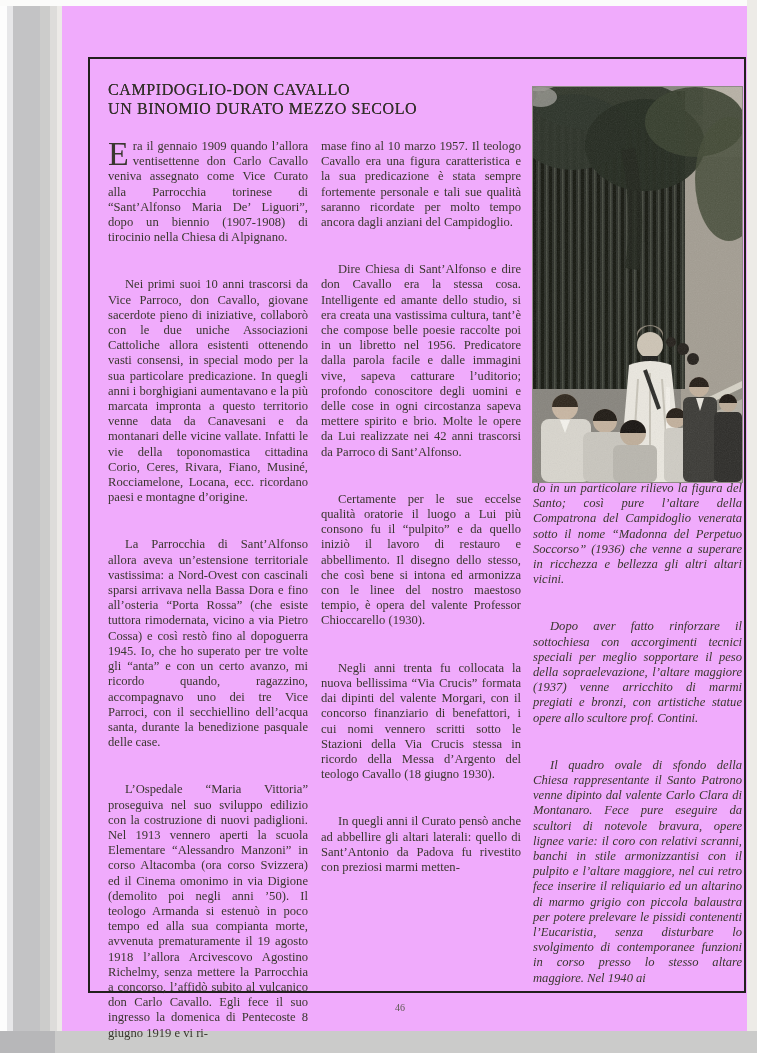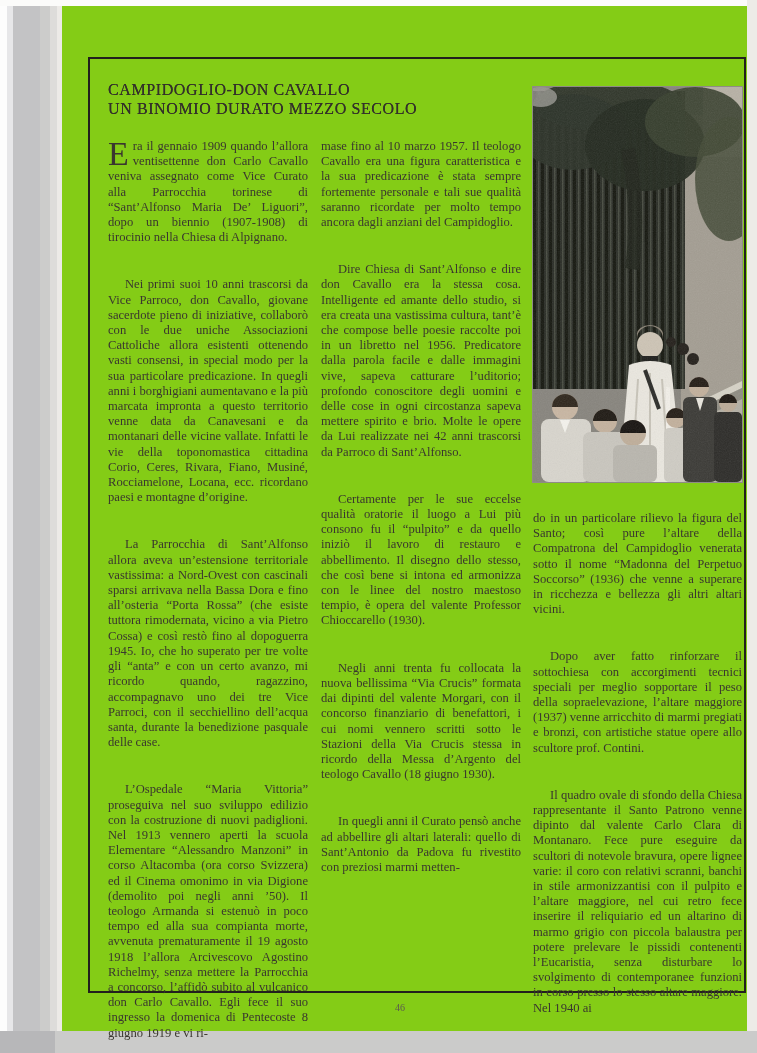--- a/index.html
+++ b/index.html
@@ -1,37 +1,37 @@
 <!DOCTYPE html>
 <html><head>
 <meta charset="utf-8">
 <style>
   html,body{margin:0;padding:0;background:#9a9a9a;}
-  .stage{position:relative;width:757px;height:1053px;background:#84cc16;overflow:hidden;
+  .stage{position:relative;width:757px;height:1053px;background:#f0abfc;overflow:hidden;
          font-family:"Liberation Serif",serif;}
   
   .edge-left{position:absolute;left:0;top:0;width:62px;height:1053px;
     background:linear-gradient(90deg,#fdfdfd 0 7px,#e7e7e9 7px 13px,#c3c3c5 13px 40px,
                #cccccb 40px 50px,#dddcda 50px 57px,#eceae7 57px 62px);}
   .edge-top{position:absolute;left:0;top:0;width:757px;height:6px;background:#fbfbfa;}
   .edge-bottom{position:absolute;left:0;top:1031px;width:757px;height:22px;
     background:linear-gradient(90deg,#b7b7b9 0 55px,#cbcbca 55px 100%);}
   .edge-right{position:absolute;right:0;top:0;width:10px;height:1031px;background:#edebe7;}
   
   .frame{position:absolute;left:88px;top:57px;width:654px;height:932px;border:2px solid #22201d;}
   .title{position:absolute;left:108px;top:80px;color:#33302a;font-size:16px;line-height:19px;
          letter-spacing:.6px;font-weight:bold;}
   .title div{font-weight:normal;text-shadow:0 0 .4px #33302a;}
   .col{position:absolute;top:139px;width:200px;color:#3a372f;font-size:12.6px;line-height:15.2px;
        text-align:justify;}
   .col p{margin:0;}
   .col p.ind{text-indent:17px;margin-top:32px;}
   .col1{left:108px;}
   .col2{left:321px;}
-  .col3{left:533px;top:511px;width:209px;}
+  .col3{left:533px;top:481px;width:209px;font-style:italic;}
   .dropcap{float:left;font-size:34px;line-height:27px;padding:1px 4px 0 0;color:#3a372f;}
   .photo{position:absolute;left:533px;top:87px;width:209px;height:395px;background:#7d7a74;
          box-shadow:0 0 0 1px #8f8c85;}
   .pageno{position:absolute;left:340px;top:1002px;width:120px;text-align:center;font-size:10px;
           color:#5c5950;}
 </style>
 </head>
 <body>
 
 <div class="stage">

